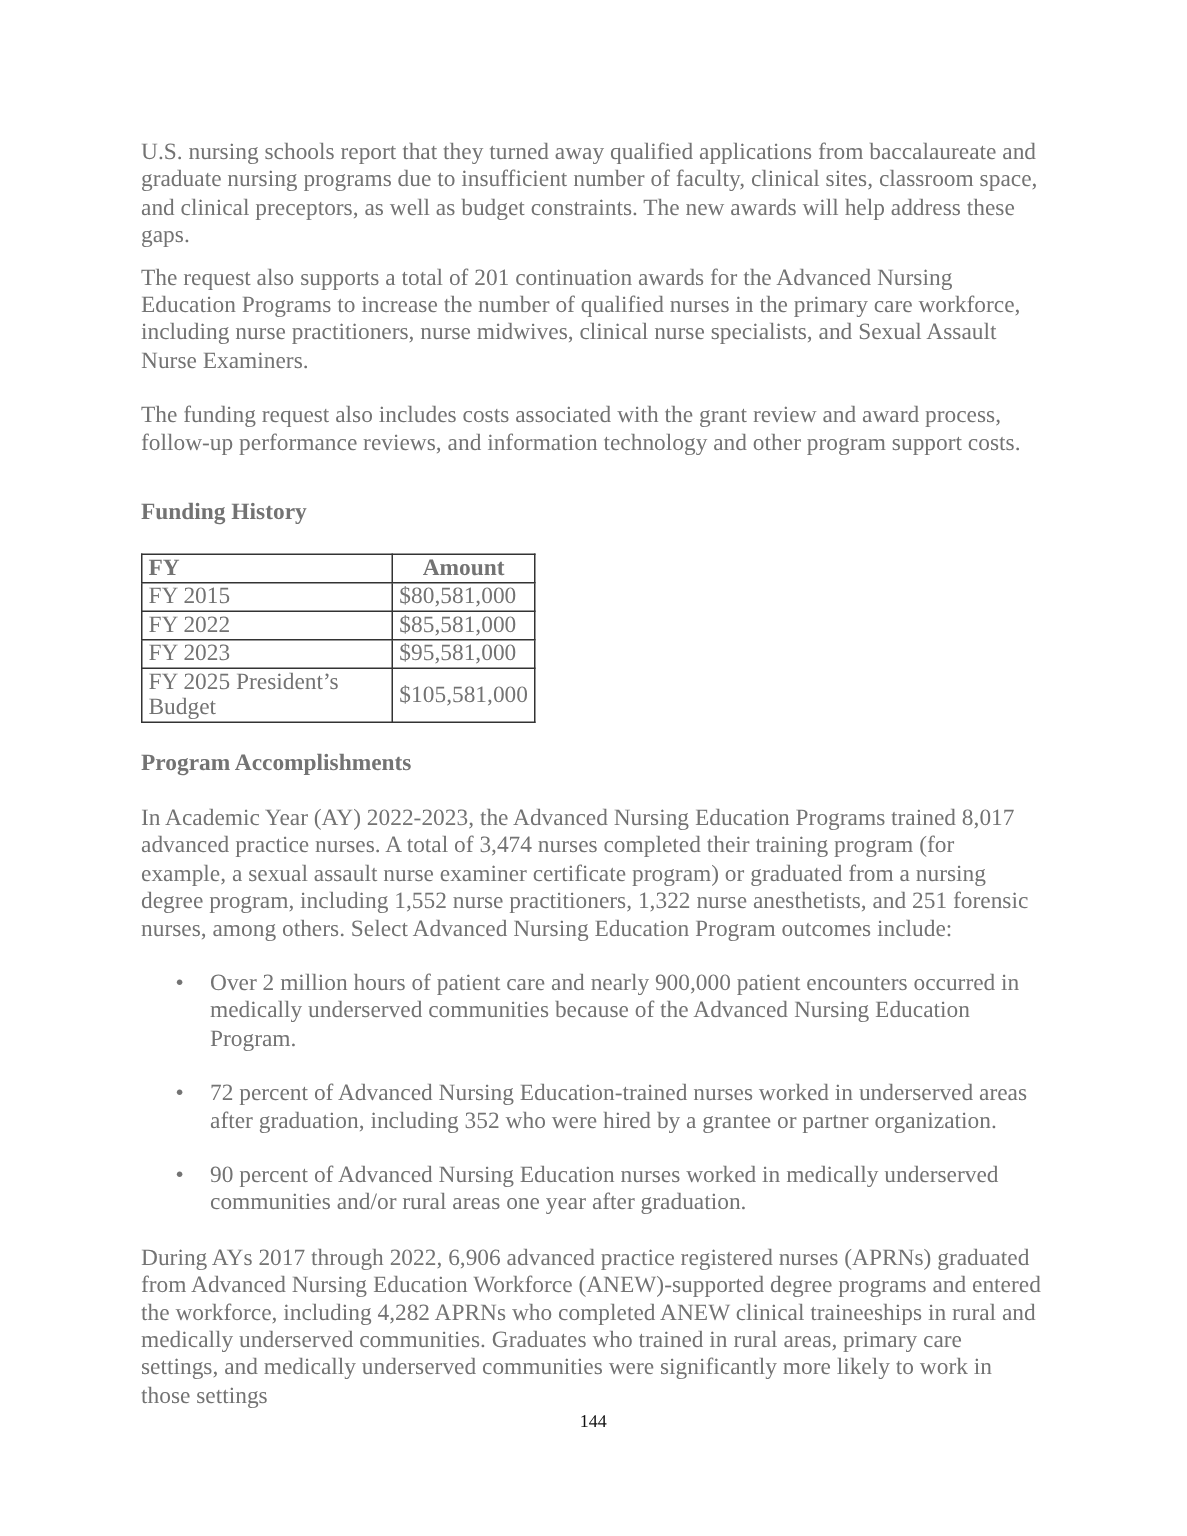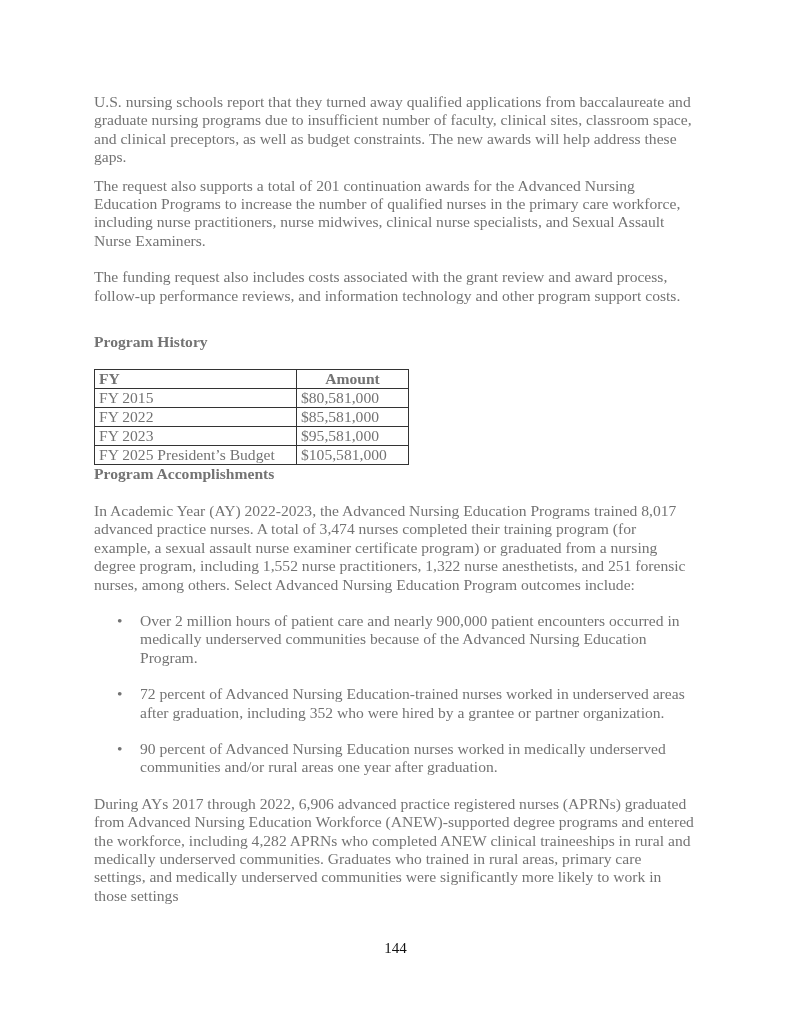--- a/index.html
+++ b/index.html
@@ -7,49 +7,49 @@
   .page {
     position: absolute; left: 94px; top: 93px; width: 600px;
     font-family: "Liberation Serif", serif; font-size: 15.6px; line-height: 18.4px; color: #737373;
   }
   p { margin: 0; }
   .p1 { margin-bottom: 10px; }
   .p2 { margin-bottom: 18px; }
   .p3 { margin-bottom: 28px; }
   .heading { font-weight: bold; margin-bottom: 18px; }
   table.funding {
-    border-collapse: collapse; width: 315px; 
+    border-collapse: collapse; width: 263px; margin-bottom: 18px;
     font-family: "Liberation Serif", serif; font-size: 15.6px; line-height: 17px; padding-left: 28px;
   }
   table.funding td, table.funding th {
     border: 1px solid #333; padding: 0 4px 1px 4px; height: 17px; vertical-align: middle;
   }
   table.funding th { font-weight: bold; }
   th.col-fy { text-align: left; width: 193px; }
   th.col-amount { text-align: center; }
   td.amount { }
   .p4 { margin-bottom: 18px; }
   ul.outcomes { list-style: none; margin: 0 0 18px 0; padding: 0; }
   ul.outcomes li { position: relative; padding-left: 46px; margin-bottom: 18px; }
   ul.outcomes li:last-child { margin-bottom: 0; }
   .bullet { position: absolute; left: 23px; top: 0; }
   .page-number {
     position: absolute; top: 940px; left: 0; width: 791px; text-align: center;
-    font-family: "Liberation Serif", serif; font-size: 15px; color: #111;
+    font-family: "Liberation Serif", serif; font-size: 12px; color: #111;
   }
 </style>
 </head>
 <body>
 
 <div class="page">
   <p class="p1">U.S. nursing schools report that they turned away qualified applications from baccalaureate and graduate nursing programs due to insufficient number of faculty, clinical sites, classroom space, and clinical preceptors, as well as budget constraints. The new awards will help address these gaps.</p>
   <p class="p2">The request also supports a total of 201 continuation awards for the Advanced Nursing Education Programs to increase the number of qualified nurses in the primary care workforce, including nurse practitioners, nurse midwives, clinical nurse specialists, and Sexual Assault Nurse Examiners.</p>
   <p class="p3">The funding request also includes costs associated with the grant review and award process, follow-up performance reviews, and information technology and other program support costs.</p>
 
-  <p class="heading">Program History</p>
+  <p class="heading">Funding History</p>
 
   <table class="funding">
     <thead>
       <tr>
         <th class="col-fy">FY</th>
         <th class="col-amount">Amount</th>
       </tr>
     </thead>
     <tbody>
       <tr>

